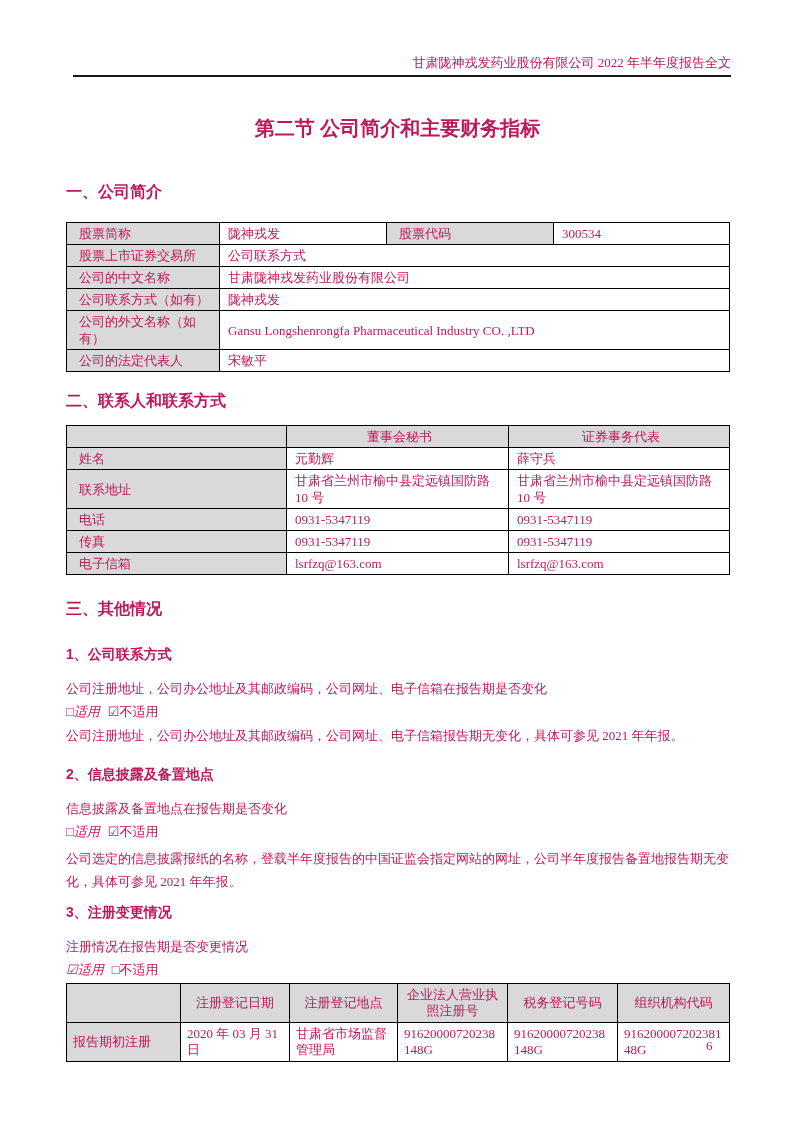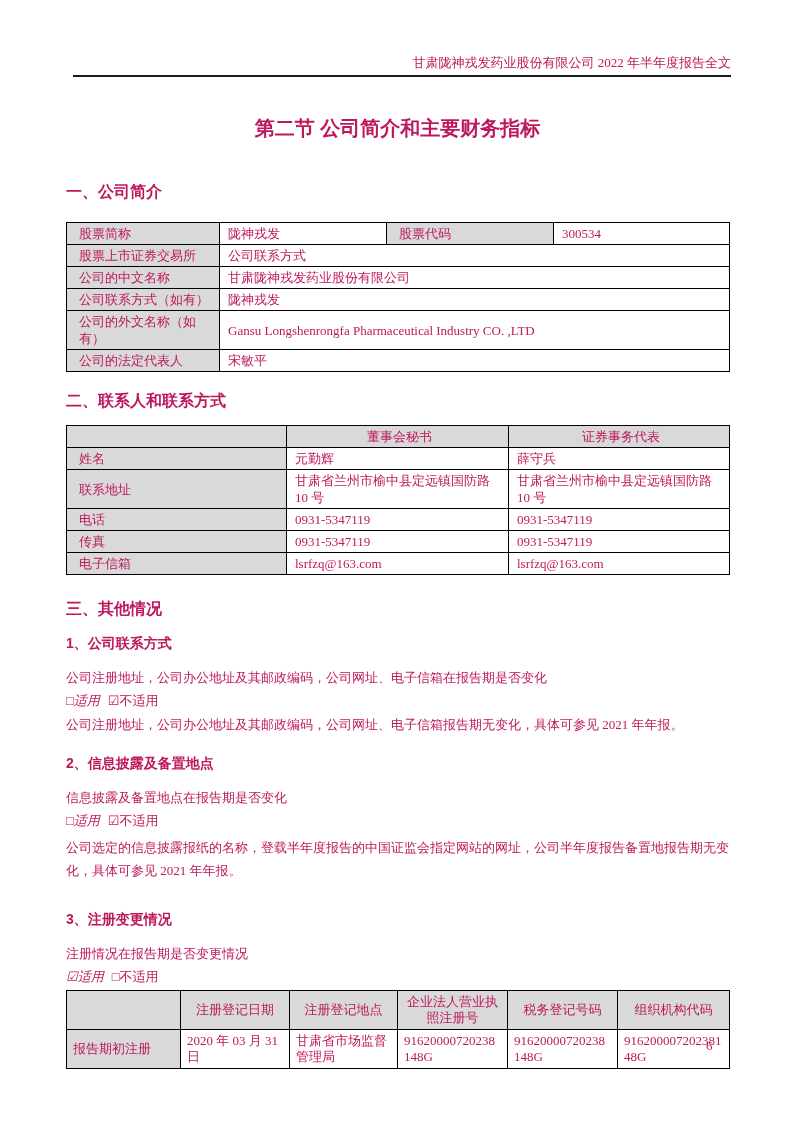--- a/index.html
+++ b/index.html
@@ -44,23 +44,23 @@
     font-weight: bold;
     font-size: 14px;
     line-height: 18px;
     margin: 0;
   }
   .mt-h2-1 { margin-top: 38px; }
   .mt-table1 { margin-top: 20px; }
   .mt-h2-2 { margin-top: 19px; }
   .mt-table2 { margin-top: 14px; }
   .mt-h2-3 { margin-top: 24px; }
-  .mt-h3 { margin-top: 15px; }
+  .mt-h3 { margin-top: 26px; }
   .mt-h3-2 { margin-top: 20px; }
-  .mt-h3-3 { margin-top: 28px; }
+  .mt-h3-3 { margin-top: 10px; }
   .para { font-size: 13px; line-height: 18px; margin: 17px 0 0 0; }
   .para-multi { font-size: 13px; line-height: 23px; margin: 6px 0 0 0; }
   .checkline { font-size: 13px; line-height: 18px; margin: 5px 0 0 0; }
   .answer { margin-top: 6px; }
   .checkline .cb { margin-right: 8px; font-style: italic; }
 
   table {
     border-collapse: collapse;
     width: 663px;
     table-layout: fixed;

